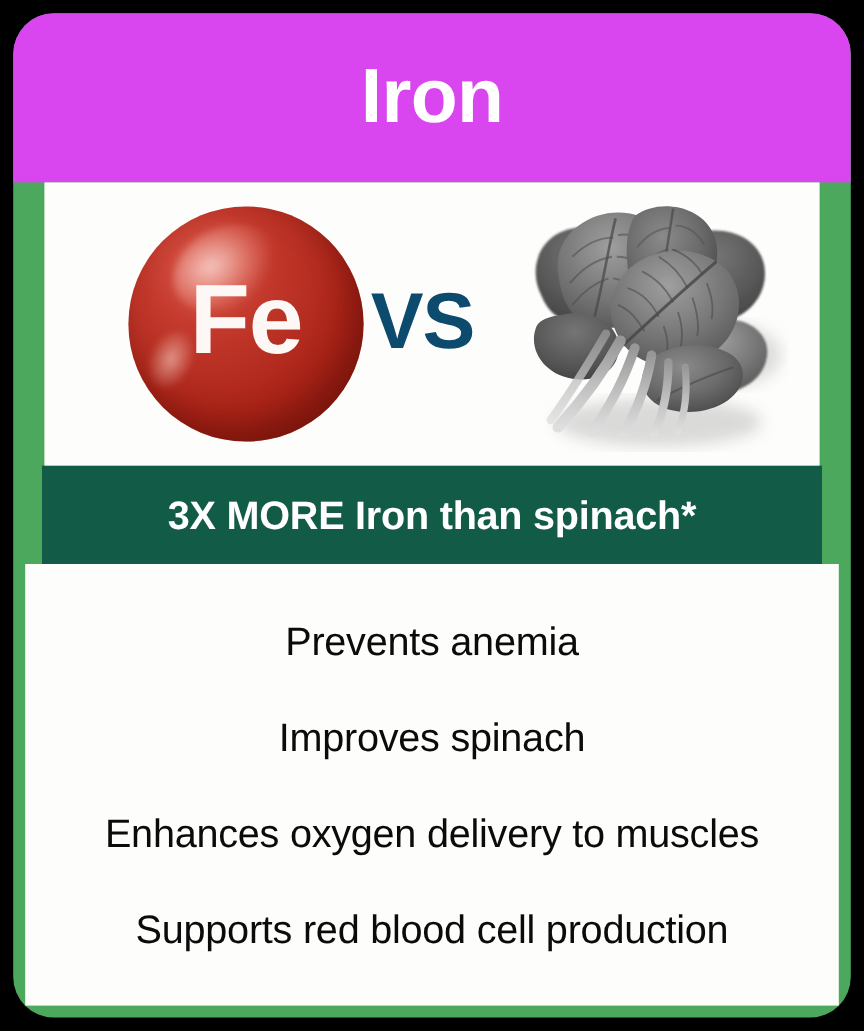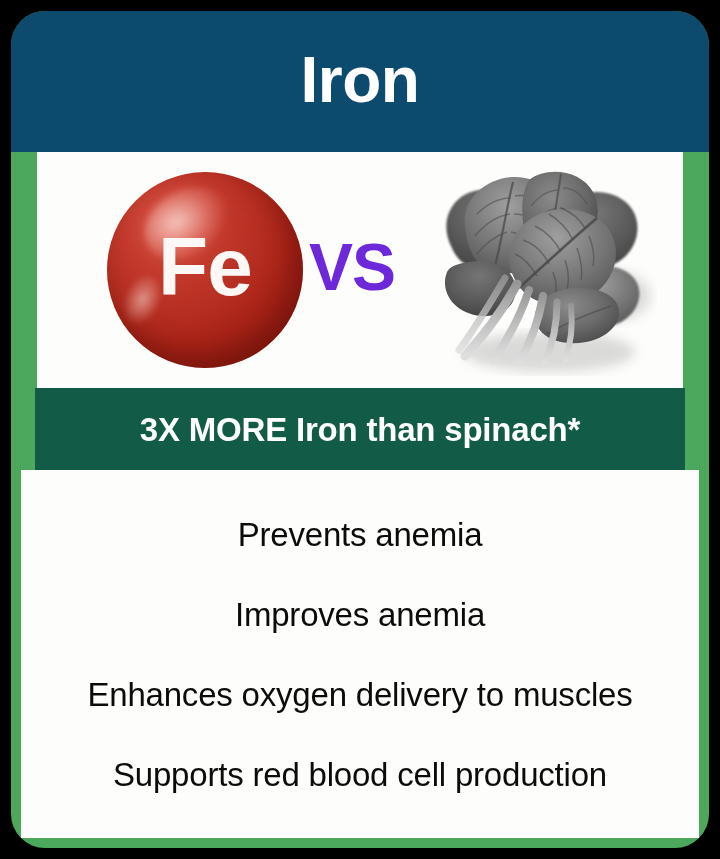--- a/index.html
+++ b/index.html
@@ -23,21 +23,21 @@
     height: 837px;
     box-sizing: border-box;
     border-radius: 34px;
     background: #4CA85C;
     overflow: hidden;
   }
 
   
   .card-header {
     height: 141px;
-    background: #0c4a6e;
+    background: #d946ef;
     display: flex;
     align-items: center;
     justify-content: center;
   }
   .card-title {
     color: #ffffff;
     font-size: 64px;
     font-weight: bold;
     letter-spacing: -0.5px;
     line-height: 1;
@@ -110,21 +110,21 @@
     color: #fdf8f6;
     font-size: 82px;
     font-weight: bold;
     line-height: 1;
     letter-spacing: -1px;
     padding-bottom: 6px;
   }
 
   .vs-label {
     flex: none;
-    color: #6d28d9;
+    color: #0c4a6e;
     font-size: 66px;
     font-weight: bold;
     letter-spacing: -1px;
     line-height: 1;
     padding: 0 18px 6px 6px;
   }
 
   
   .spinach-wrap {
     width: 250px;
@@ -271,18 +271,18 @@
     </div>
 
   </div>
 
   <div class="claim-band">
     <div class="claim-text">3X MORE Iron than spinach*</div>
   </div>
 
   <div class="benefits">
     <div class="benefit-item">Prevents anemia</div>
-    <div class="benefit-item">Improves anemia</div>
+    <div class="benefit-item">Improves spinach</div>
     <div class="benefit-item">Enhances oxygen delivery to muscles</div>
     <div class="benefit-item">Supports red blood cell production</div>
   </div>
 
 </div>
 
 </body></html>

